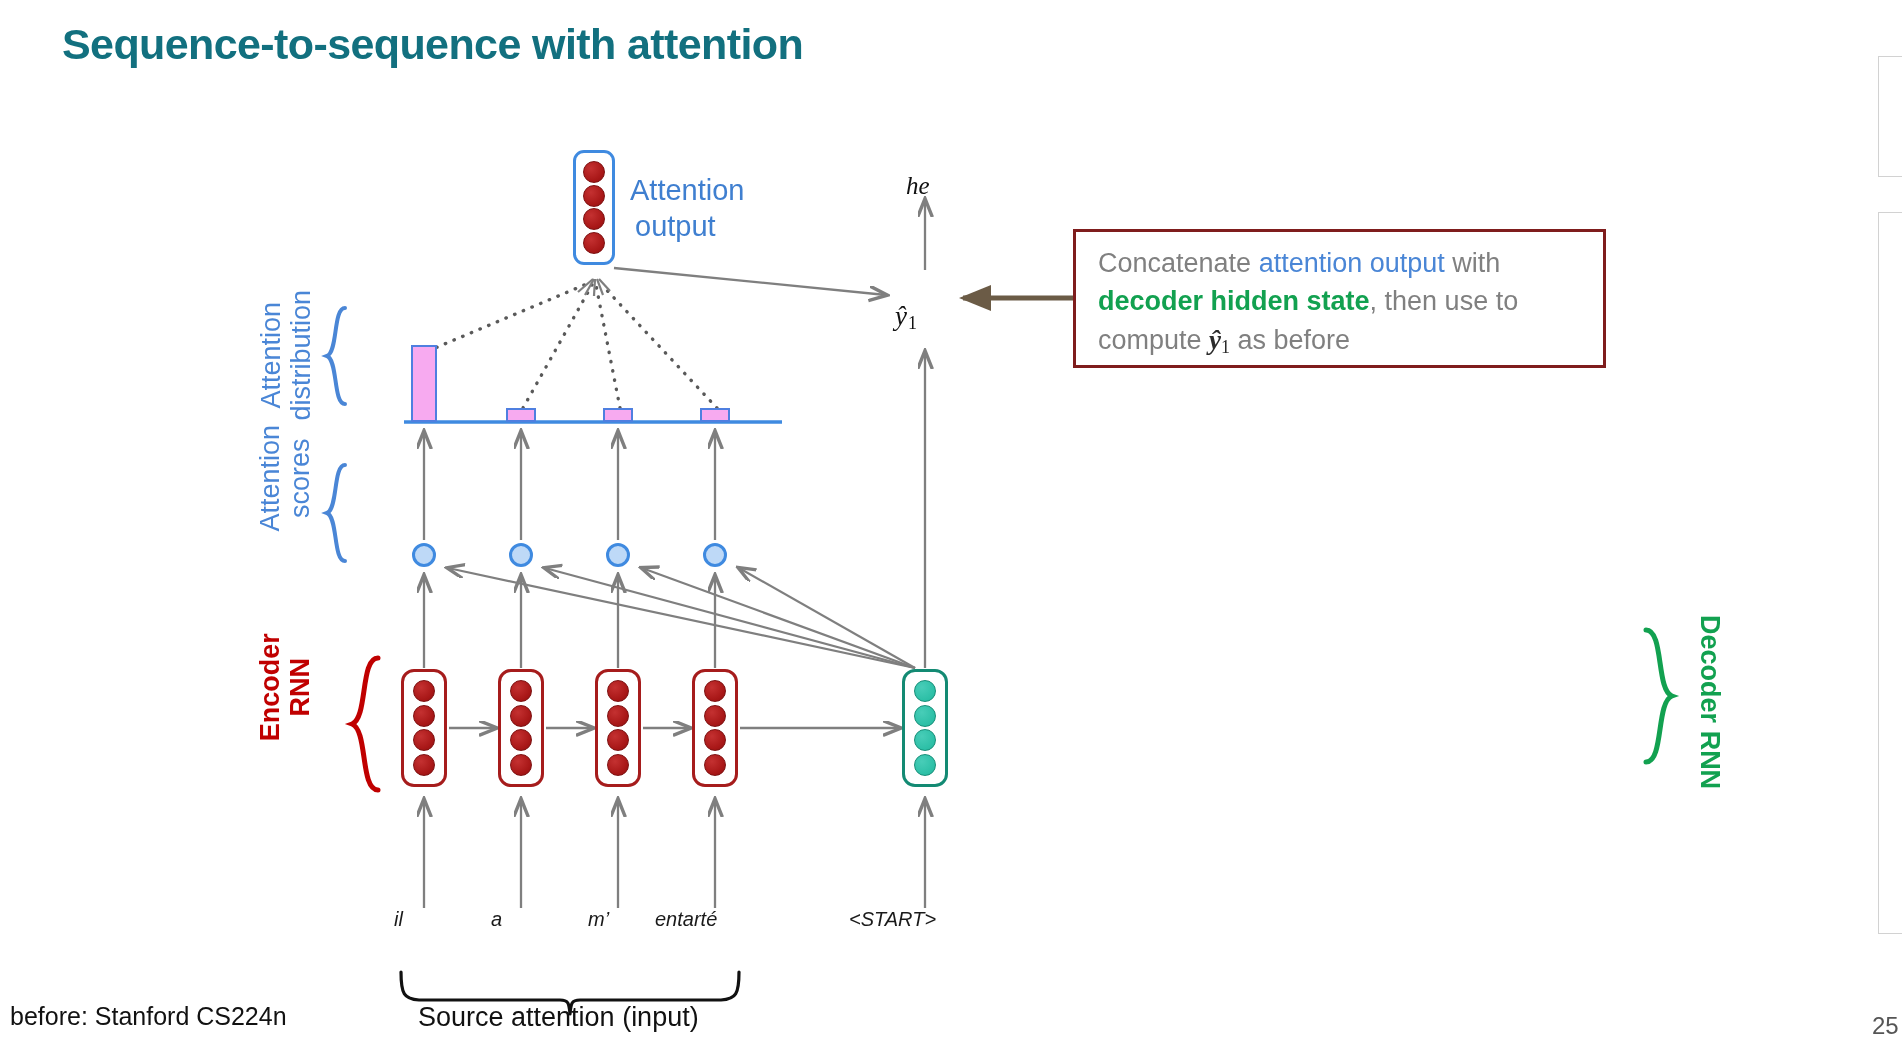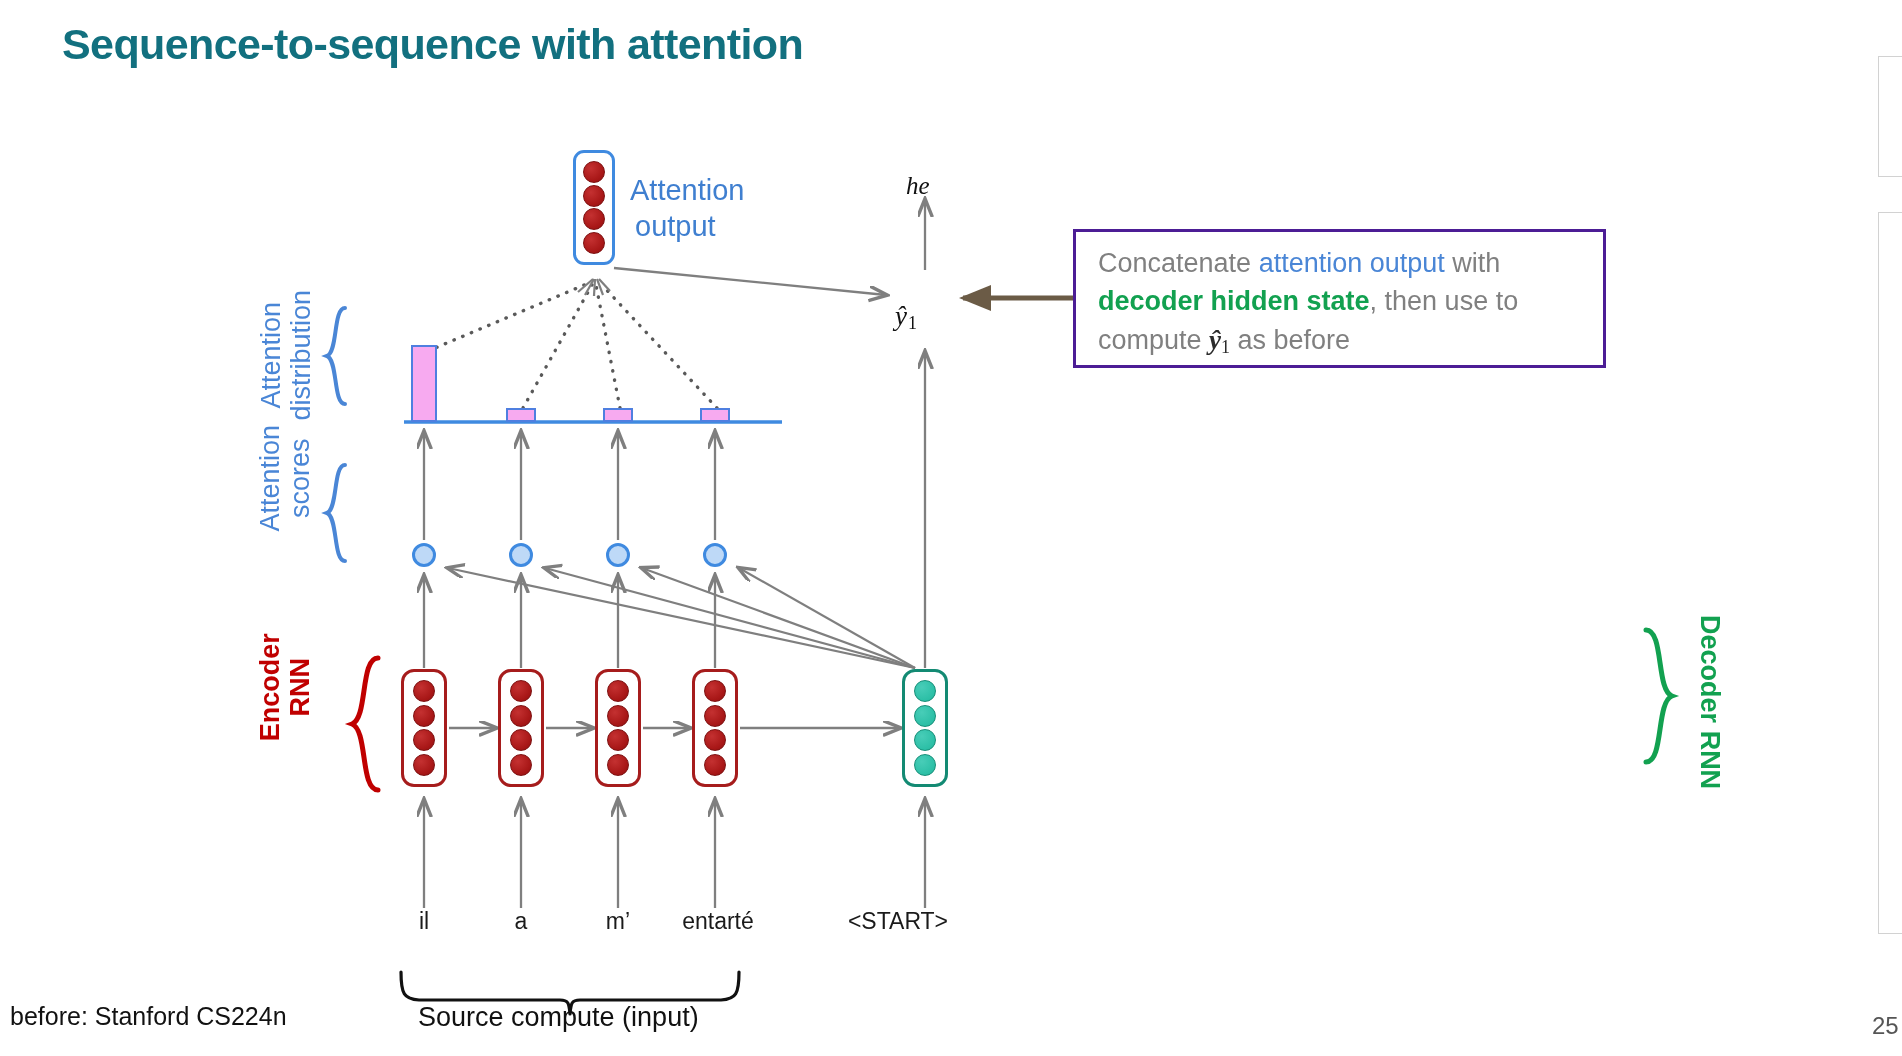--- a/index.html
+++ b/index.html
@@ -123,23 +123,23 @@
     line-height: 1.12;
     text-align: center;
   }
   .vert-label.ccw { transform: rotate(-90deg); transform-origin: 50% 50%; }
   .vert-label.cw  { transform: rotate(90deg);  transform-origin: 50% 50%; }
   .blue-lbl  { color: #4a86d6; }
   .red-lbl   { color: #c00000; font-weight: bold; }
   .green-lbl { color: #12a150; font-weight: bold; }
 
   .word-label {
-    font-size: 23px;
+    font-size: 20px;
+    font-style: italic;
     color: #1a1a1a;
-    text-align: center;
   }
   .caption {
     font-size: 27px;
     color: #111111;
   }
   .he-label {
     font-size: 25px;
     font-style: italic;
     color: #111111;
   }
@@ -158,21 +158,21 @@
   }
 
   
   .callout {
     position: absolute;
     left: 1073px;
     top: 229px;
     width: 533px;
     height: 139px;
     background: #ffffff;
-    border: 3px solid #4c1d95;
+    border: 3px solid #7f1d1d;
     box-sizing: border-box;
     padding: 12px 20px 0 22px;
     font-size: 27px;
     line-height: 1.42;
     color: #808080;
   }
   .callout .blue  { color: #4a86d6; }
   .callout .green { color: #12a150; font-weight: bold; }
   .callout .yh {
     font-family: "Liberation Serif", serif;
@@ -372,23 +372,23 @@
     <div>Encoder</div>
     <div>RNN</div>
   </div>
 
   <div class="abs vert-label cw green-lbl" style="left:1612px; top:687px; width:195px;">Decoder RNN</div>
 
   <div class="abs word-label" style="left:394px; top:908px; width:60px;">il</div>
   <div class="abs word-label" style="left:491px; top:908px; width:60px;">a</div>
   <div class="abs word-label" style="left:588px; top:908px; width:60px;">m’</div>
   <div class="abs word-label" style="left:655px; top:908px; width:126px;">entarté</div>
-  <div class="abs word-label" style="left:818px; top:908px; width:160px;">&lt;START&gt;</div>
-
-  <div class="abs caption" style="left:418px; top:1002px;">Source compute (input)</div>
+  <div class="abs word-label" style="left:849px; top:908px; width:160px;">&lt;START&gt;</div>
+
+  <div class="abs caption" style="left:418px; top:1002px;">Source attention (input)</div>
 
   <div class="abs he-label" style="left:906px; top:172px;font-family:Liberation Serif, serif;">he</div>
 
   <div class="abs yhat" style="left:895px; top:285px;"><span>ŷ</span><span class="sub">1</span></div>
 
   <div class="callout"><span>Concatenate </span><span class="blue">attention output</span><span> with </span><span class="green">decoder hidden state</span><span>, then use to compute </span><span class="yh"><span>ŷ</span><span class="sub">1</span></span><span> as before</span></div>
 
   <div class="credit">before: Stanford CS224n</div>
 
   <div class="panel-frag" style="left:1878px; top:56px; width:48px; height:121px;"></div>

